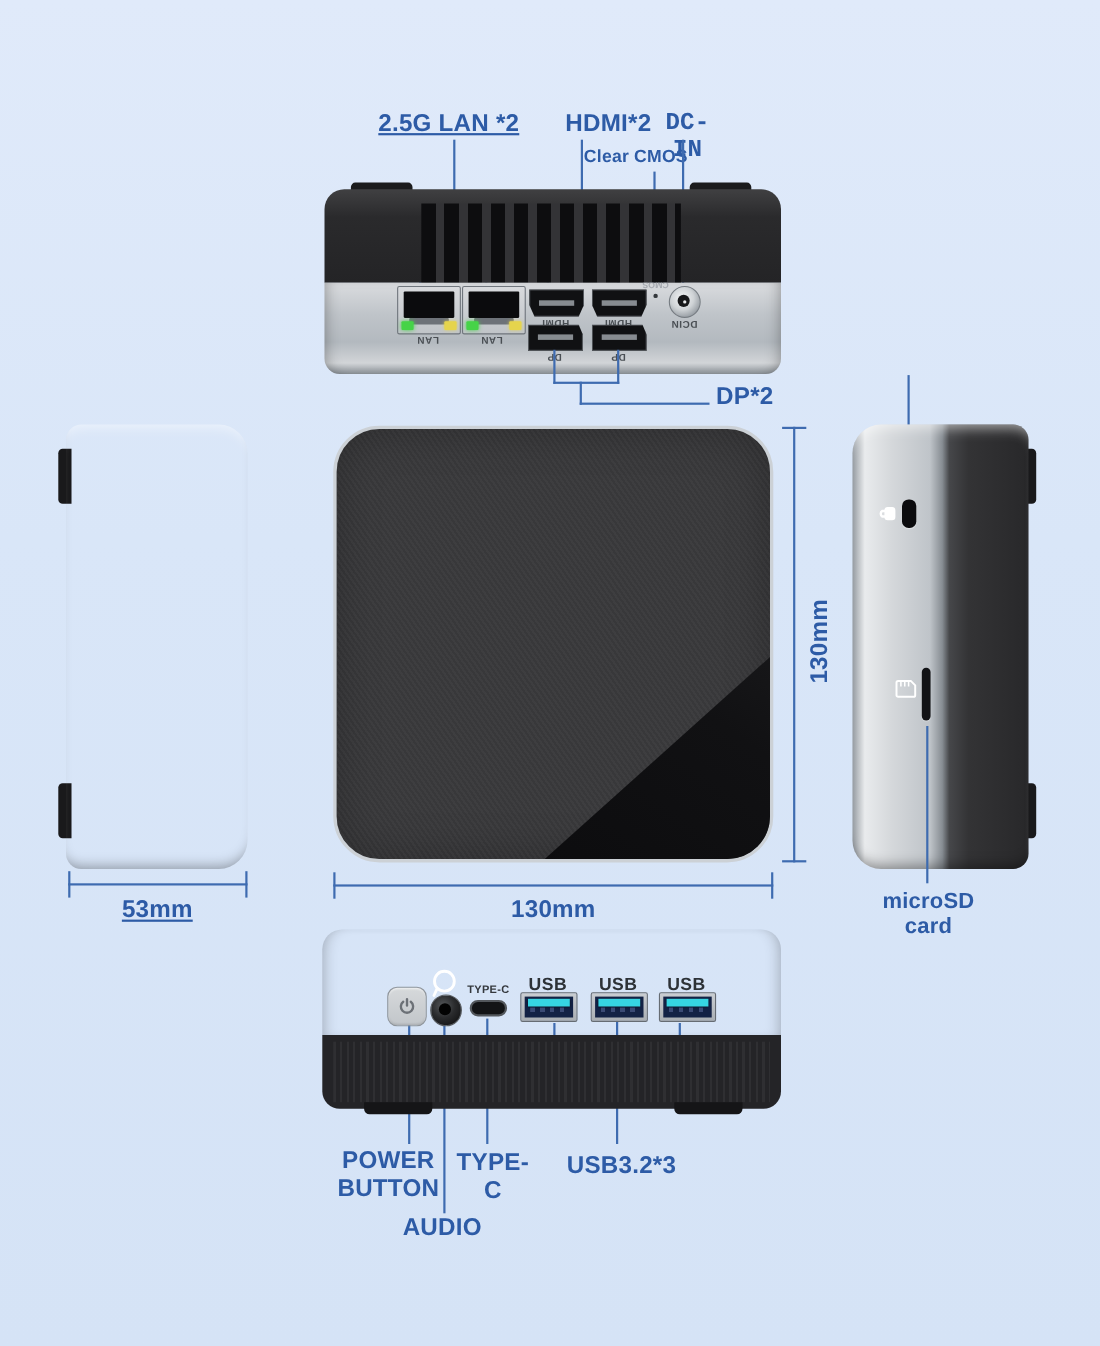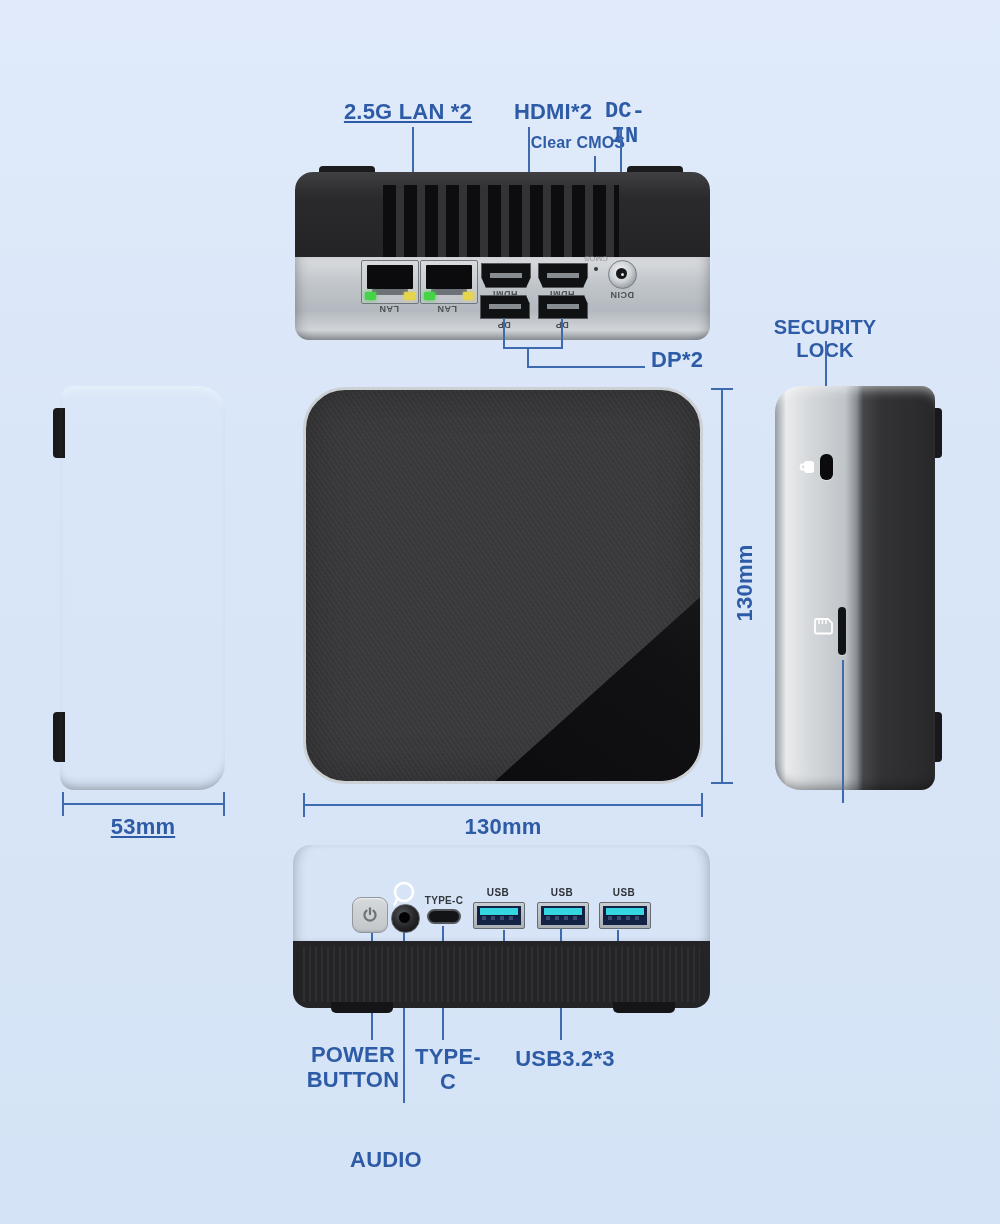--- a/index.html
+++ b/index.html
@@ -80,21 +80,21 @@
     background:repeating-linear-gradient(90deg,rgba(255,255,255,.05) 0 2px,transparent 2px 6px);}
   .foot-b{position:absolute;top:157px;width:62px;height:11px;background:#151517;border-radius:0 0 5px 5px;}
   #pwrbtn{position:absolute;left:59px;top:52px;width:34px;height:34px;border-radius:9px;
     border:1px solid #90969c;background:linear-gradient(#d6d9db,#c2c6ca);display:flex;align-items:center;justify-content:center;
     box-shadow:inset 0 1px 2px rgba(255,255,255,.7),inset 0 -1px 2px rgba(0,0,0,.15);}
   #audiojack{position:absolute;left:98px;top:59px;width:27px;height:27px;border-radius:50%;
     background:radial-gradient(circle at 40% 35%,#55585b 0%,#2a2b2d 45%,#0a0a0b 100%);border:1px solid #5a5e62;}
   #audiojack .in{position:absolute;left:7px;top:7px;width:11px;height:11px;border-radius:50%;background:#030303;}
   .typec-txt{position:absolute;left:128px;top:50px;width:46px;color:#34383d;font-size:10px;font-weight:bold;text-align:center;letter-spacing:.3px;}
   #typec{position:absolute;left:134px;top:64px;width:34px;height:15px;border-radius:8px;background:#131416;border:2px solid #53575c;box-sizing:border-box;}
-  .usbtxt{position:absolute;top:42px;width:50px;color:#2d3237;font-size:10px;font-weight:bold;text-align:center;letter-spacing:.4px;}
+  .usbtxt{position:absolute;top:42px;width:50px;color:#2d3237;font-size:16px;font-weight:bold;text-align:center;letter-spacing:.4px;}
   .usb{position:absolute;top:57px;width:50px;height:25px;background:linear-gradient(#caced2,#a9aeb3);border:1px solid #666c73;border-radius:2px;}
   .usb .cav{position:absolute;inset:3px;background:#132245;}
   .usb .tab{position:absolute;left:6px;right:6px;top:5px;height:7px;background:#36d5e2;box-shadow:0 1px 2px rgba(0,0,0,.5);}
   .usb .pins{position:absolute;left:8px;right:8px;top:13px;height:4px;
     background:repeating-linear-gradient(90deg,#3a4a74 0 4px,transparent 4px 9px);}
 </style>
 </head>
 <body>
 
 <div id="canvas">
@@ -189,39 +189,39 @@
   <div class="hln" style="left:303px;top:804px;width:400px;"></div>
   <div class="tickv" style="left:303px;top:793px;"></div>
   <div class="tickv" style="left:701px;top:793px;"></div>
   <div class="lbl" style="left:453px;top:814px;width:100px;">130mm</div>
 
   <div class="vln" style="left:721px;top:388px;height:396px;"></div>
   <div class="tickh" style="left:711px;top:388px;"></div>
   <div class="tickh" style="left:711px;top:782px;"></div>
   <div class="lbl" style="left:700px;top:570px;width:90px;height:26px;transform:rotate(-90deg);">130mm</div>
 
-  <div class="lbl med" style="left:750px;top:316px;width:150px;">SECURITY LOCK</div>
   <div class="vln" style="left:825px;top:341px;height:116px;"></div>
 
   <div class="abs" id="rightview">
     <div class="foot-r" style="top:22px;"></div>
     <div class="foot-r" style="top:326px;"></div>
     <div class="body"></div>
     <svg id="lockicon" width="18" height="16" viewBox="0 0 18 16">
       <rect x="7" y="2" width="10" height="12" rx="3" fill="#ffffff"></rect>
       <path d="M8 5.5 H5 a3 3 0 0 0 0 5 H8" fill="none" stroke="#ffffff" stroke-width="2.2"></path>
     </svg>
     <div id="lockslot"></div>
     <svg id="sdicon" width="22" height="18" viewBox="0 0 22 18">
       <path d="M3.5 2 H15 L19 6 V15 A1.5 1.5 0 0 1 17.5 16.5 H3.5 A1.5 1.5 0 0 1 2 15 V3.5 A1.5 1.5 0 0 1 3.5 2 Z" fill="none" stroke="#ffffff" stroke-width="1.8"></path>
       <path d="M6 3 V7 M9.5 3 V7 M13 3 V7" stroke="#ffffff" stroke-width="1.4"></path>
     </svg>
     <div id="sdslot"></div>
   </div>
   <div class="vln" style="left:842px;top:660px;height:143px;"></div>
+  <div class="lbl med" style="left:778px;top:808px;width:132px;">microSD card</div>
 
   <div class="vln" style="left:371px;top:930px;height:110px;"></div>
   <div class="vln" style="left:403px;top:928px;height:175px;"></div>
   <div class="vln" style="left:442px;top:926px;height:114px;"></div>
   <div class="vln" style="left:503px;top:930px;height:35px;"></div>
   <div class="vln" style="left:617px;top:930px;height:35px;"></div>
   <div class="hln" style="left:503px;top:963px;width:116px;"></div>
   <div class="vln" style="left:560px;top:928px;height:112px;"></div>
 
   <div class="abs" id="front">
@@ -269,15 +269,15 @@
         <div class="pins"></div>
       </div>
   </div>
 
   <div class="lbl" style="left:305px;top:1042px;width:96px;">
     <div>POWER</div>
     <div>BUTTON</div>
   </div>
   <div class="lbl" style="left:408px;top:1044px;width:80px;">TYPE-C</div>
   <div class="lbl" style="left:515px;top:1046px;width:100px;">USB3.2*3</div>
-  <div class="lbl" style="left:348px;top:1103px;width:76px;margin-top:44px;">AUDIO</div>
+  <div class="lbl" style="left:364px;top:1103px;width:76px;">AUDIO</div>
 
 </div>
 
 </body></html>

